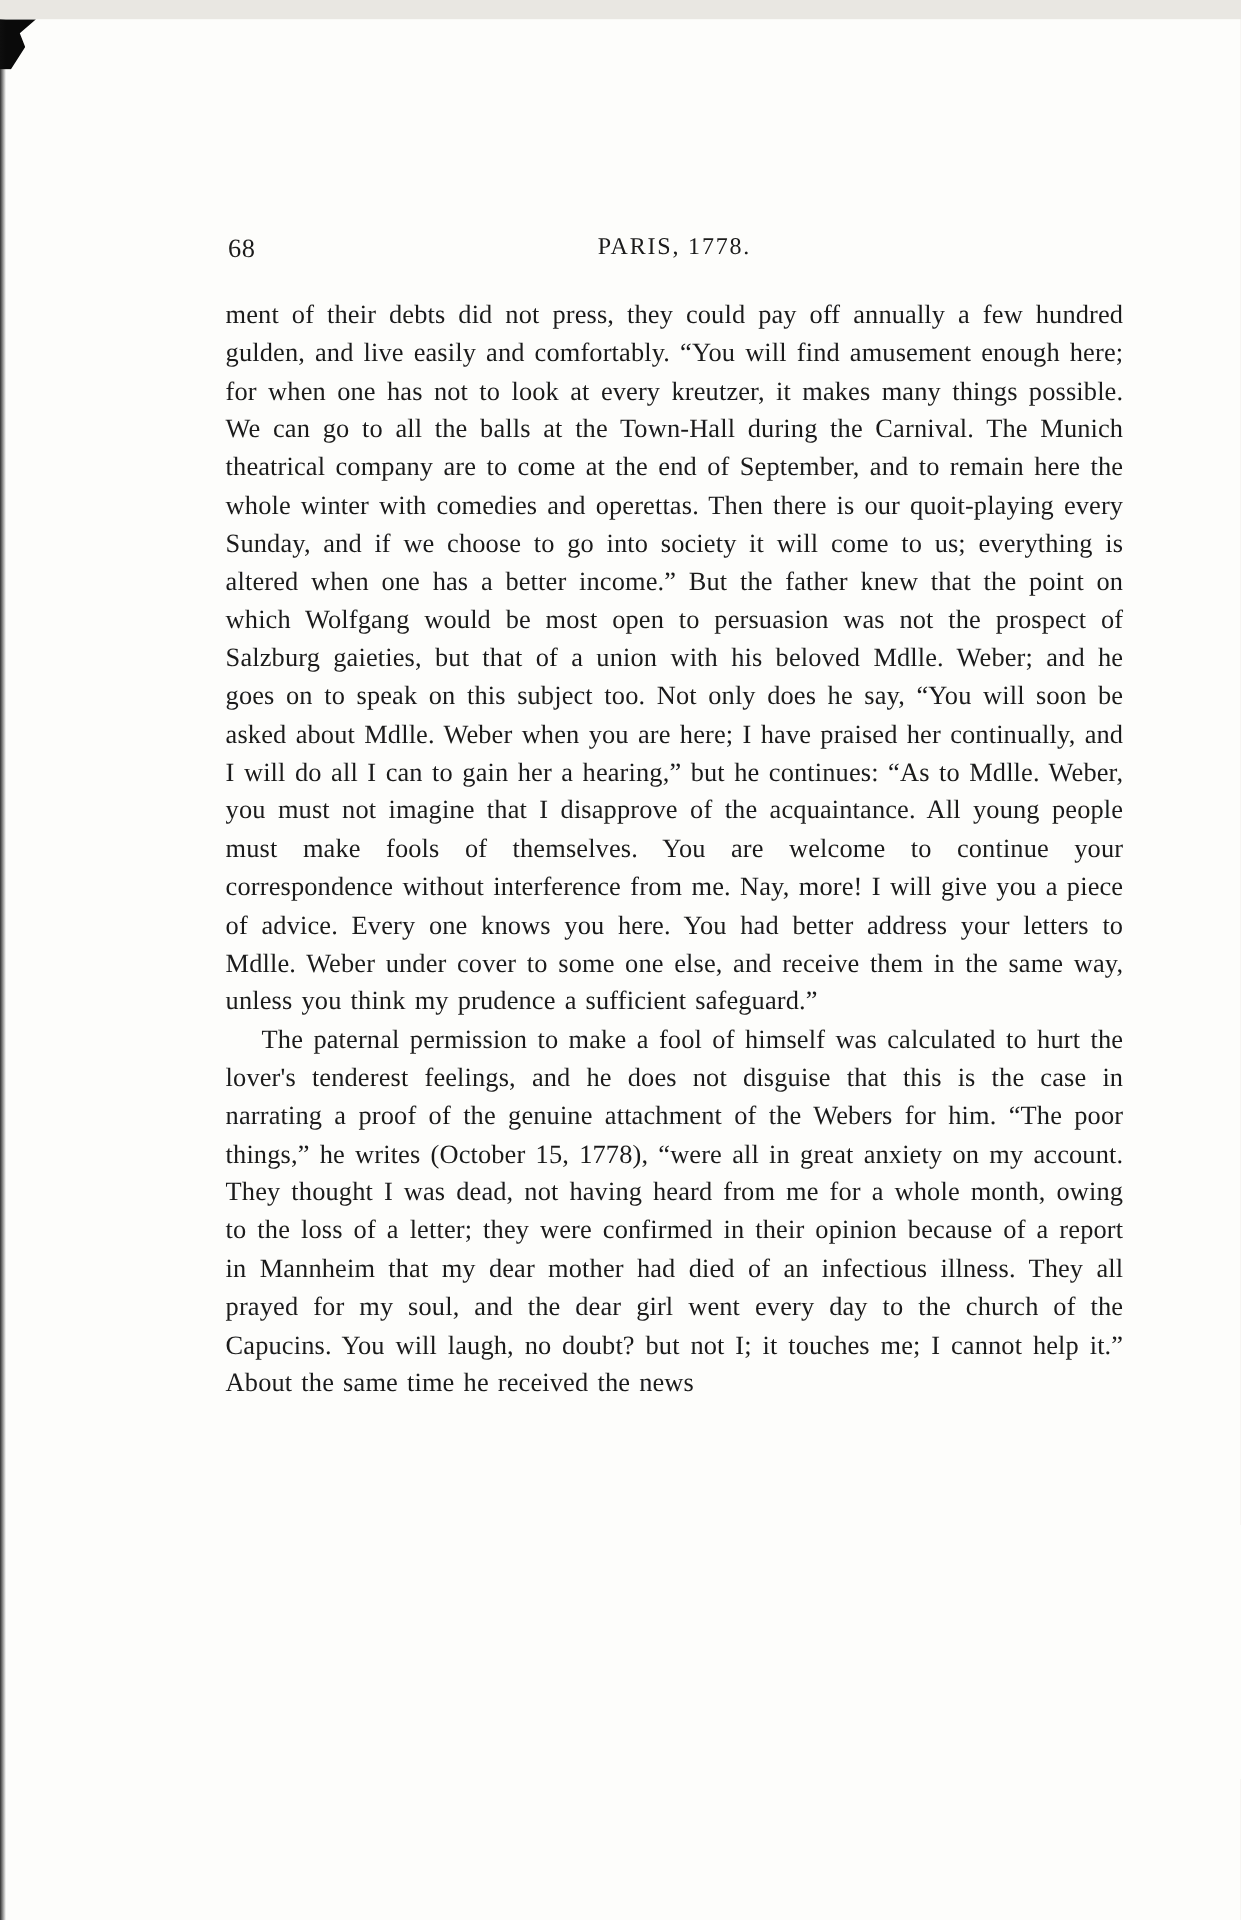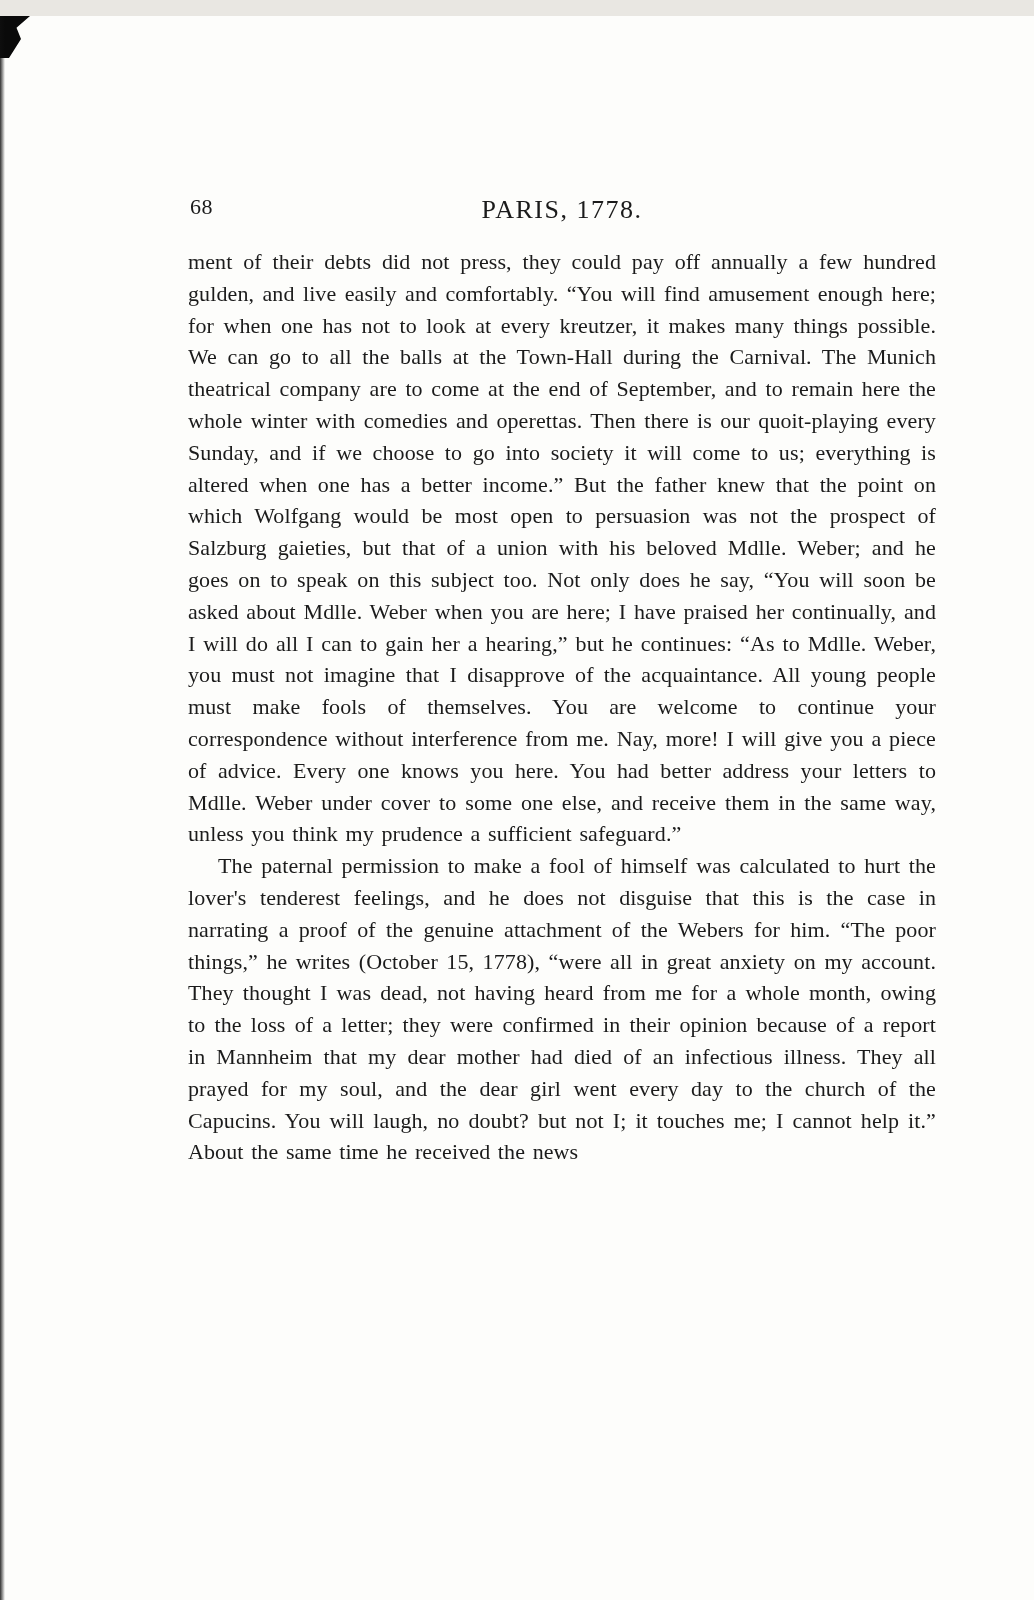--- a/index.html
+++ b/index.html
@@ -48,21 +48,21 @@
   }
   .page-number {
     position: absolute;
     left: 2px;
     top: 0;
     font-size: 22px;
     letter-spacing: 0.5px;
   }
   .running-title {
     text-align: center;
-    font-size: 26px;
+    font-size: 20px;
     letter-spacing: 1.5px;
     font-variant: small-caps;
     padding-top: 1px;
   }
   .body-text p {
     margin: 0;
     font-size: 22px;
     line-height: 31.8px;
     text-align: justify;
     word-spacing: 0.09em;

